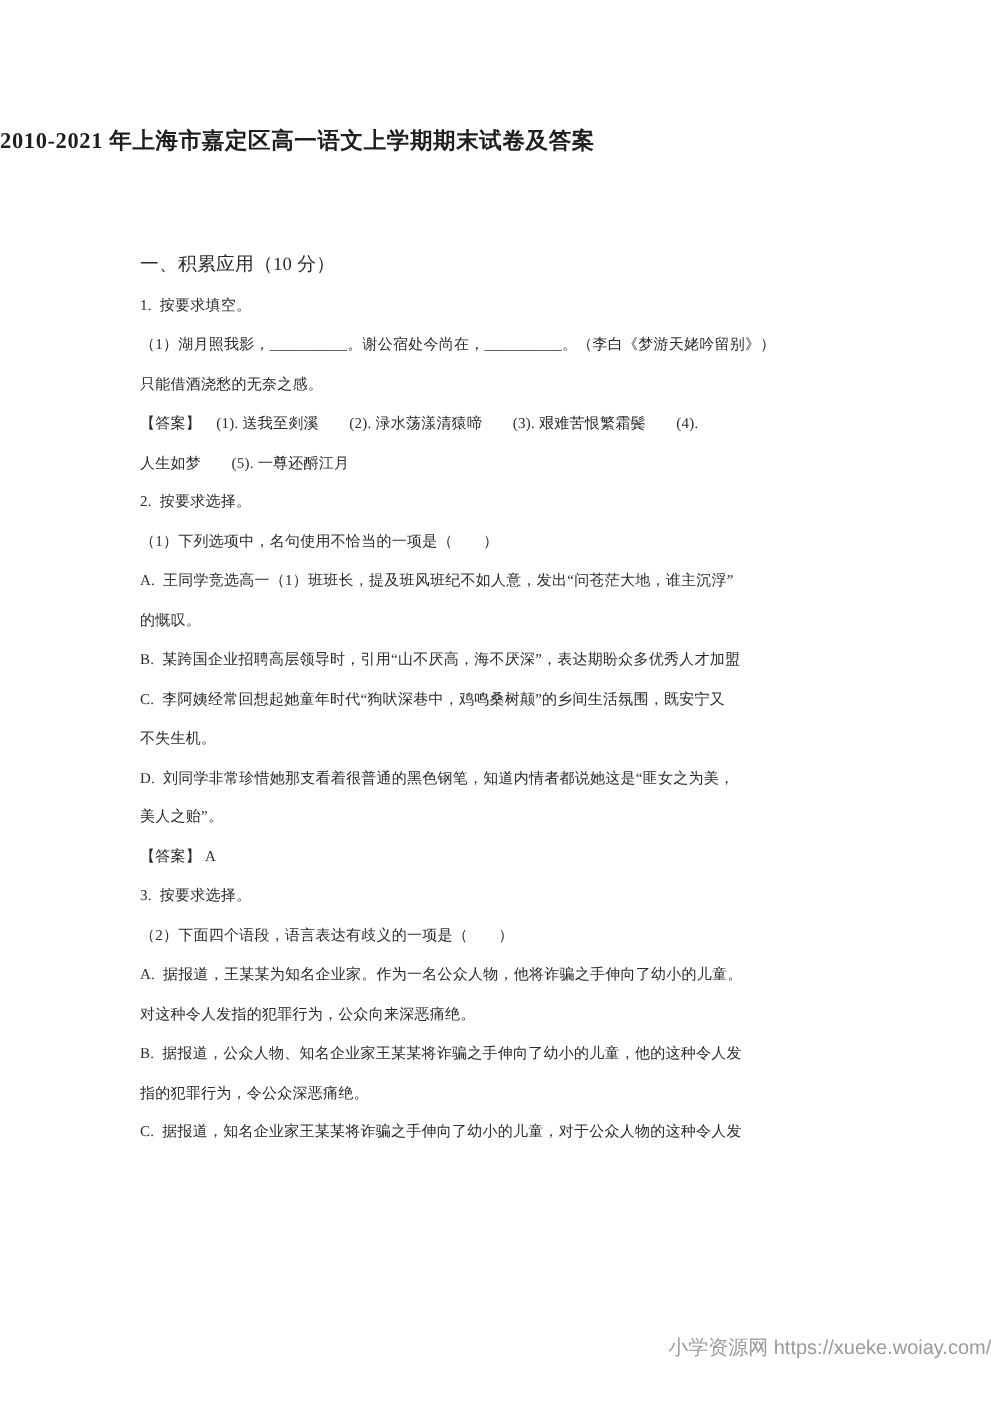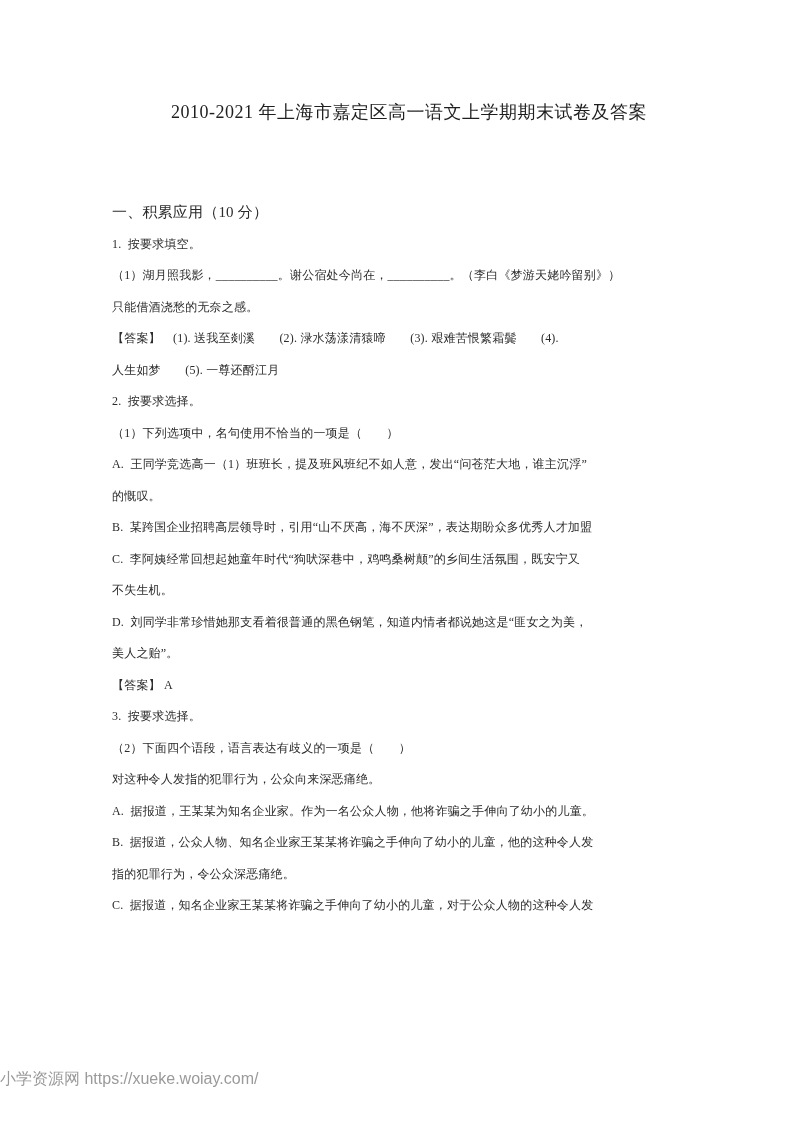--- a/index.html
+++ b/index.html
@@ -13,23 +13,23 @@
     position: relative;
     overflow: hidden;
     font-family: "Liberation Serif", "DejaVu Serif", serif;
   }
   .doc-title {
     position: absolute;
     top: 97px;
     left: 0;
     width: 647px;
     margin: 0;
-    text-align: right;
+    text-align: left;
     font-size: 18px;
-    font-weight: 400;
+    font-weight: 700;
     color: #1e1e1e;
     line-height: 30px;
     letter-spacing: 0.5px;
   }
   .content {
     position: absolute;
     top: 197px;
     left: 112px;
     width: 660px;
   }
@@ -43,21 +43,21 @@
   }
   .line.bold {
     font-weight: 400;
     font-size: 15px;
   }
   .footer {
     position: absolute;
     top: 1066px;
     left: 0;
     width: 793px;
-    text-align: left;
+    text-align: right;
     font-family: "Liberation Sans", "DejaVu Sans", sans-serif;
     font-size: 16px;
     color: #9a9a9a;
     line-height: 26px;
   }
 </style>
 </head>
 <body>
 
 <div class="page">
@@ -76,22 +76,22 @@
     <p class="line">A.  王同学竞选高一（1）班班长，提及班风班纪不如人意，发出“问苍茫大地，谁主沉浮”</p>
     <p class="line">的慨叹。</p>
     <p class="line">B.  某跨国企业招聘高层领导时，引用“山不厌高，海不厌深”，表达期盼众多优秀人才加盟</p>
     <p class="line">C.  李阿姨经常回想起她童年时代“狗吠深巷中，鸡鸣桑树颠”的乡间生活氛围，既安宁又</p>
     <p class="line">不失生机。</p>
     <p class="line">D.  刘同学非常珍惜她那支看着很普通的黑色钢笔，知道内情者都说她这是“匪女之为美，</p>
     <p class="line">美人之贻”。</p>
     <p class="line">【答案】 A</p>
     <p class="line">3.  按要求选择。</p>
     <p class="line">（2）下面四个语段，语言表达有歧义的一项是（　　）</p>
+    <p class="line">A.  据报道，王某某为知名企业家。作为一名公众人物，他将诈骗之手伸向了幼小的儿童。</p>
     <p class="line">对这种令人发指的犯罪行为，公众向来深恶痛绝。</p>
-    <p class="line">A.  据报道，王某某为知名企业家。作为一名公众人物，他将诈骗之手伸向了幼小的儿童。</p>
     <p class="line">B.  据报道，公众人物、知名企业家王某某将诈骗之手伸向了幼小的儿童，他的这种令人发</p>
     <p class="line">指的犯罪行为，令公众深恶痛绝。</p>
     <p class="line">C.  据报道，知名企业家王某某将诈骗之手伸向了幼小的儿童，对于公众人物的这种令人发</p>
   </div>
 
   <div class="footer">小学资源网 https://xueke.woiay.com/</div>
 
 </div>
 
 </body></html>

